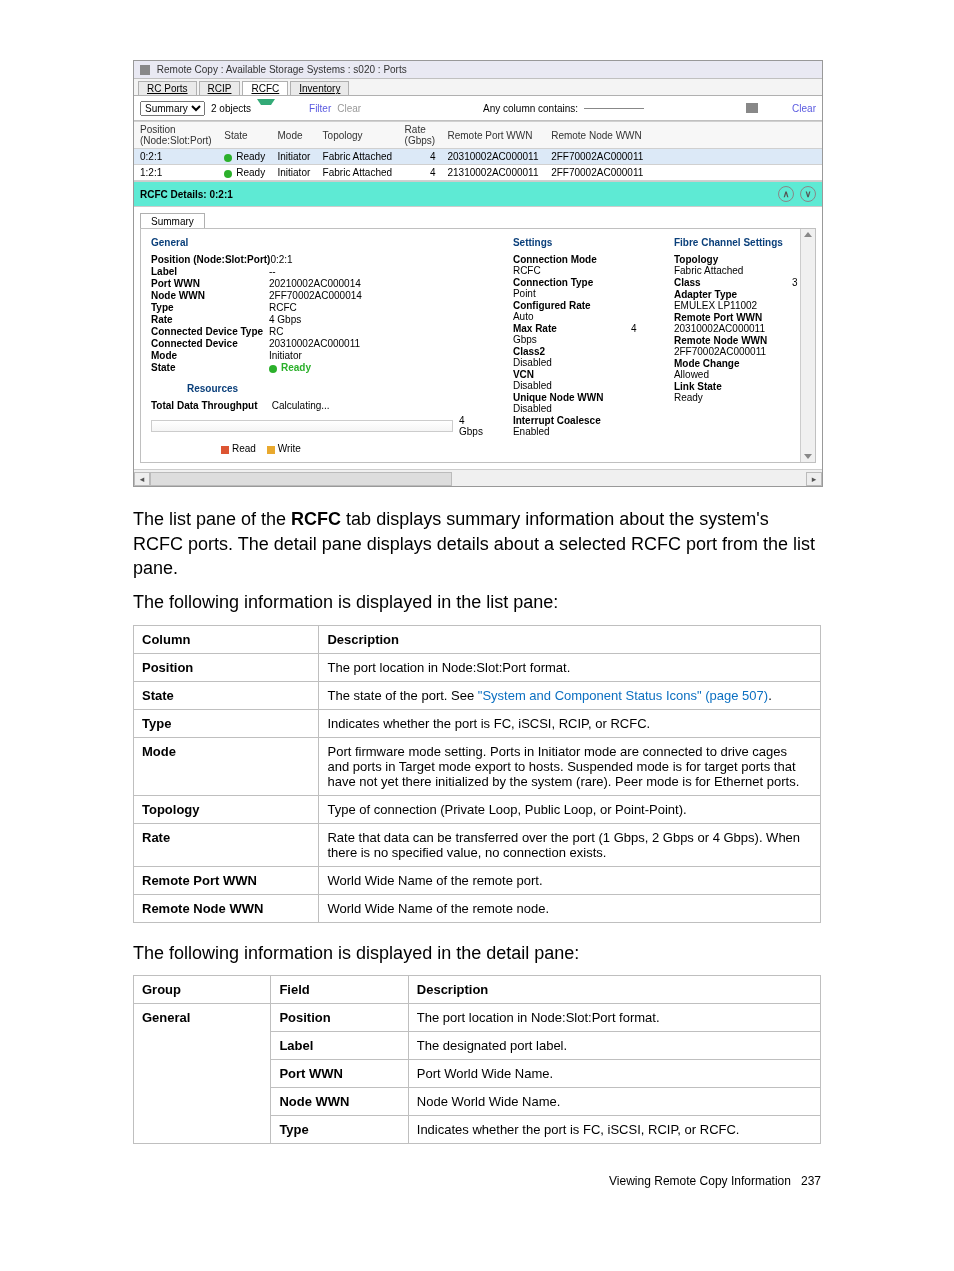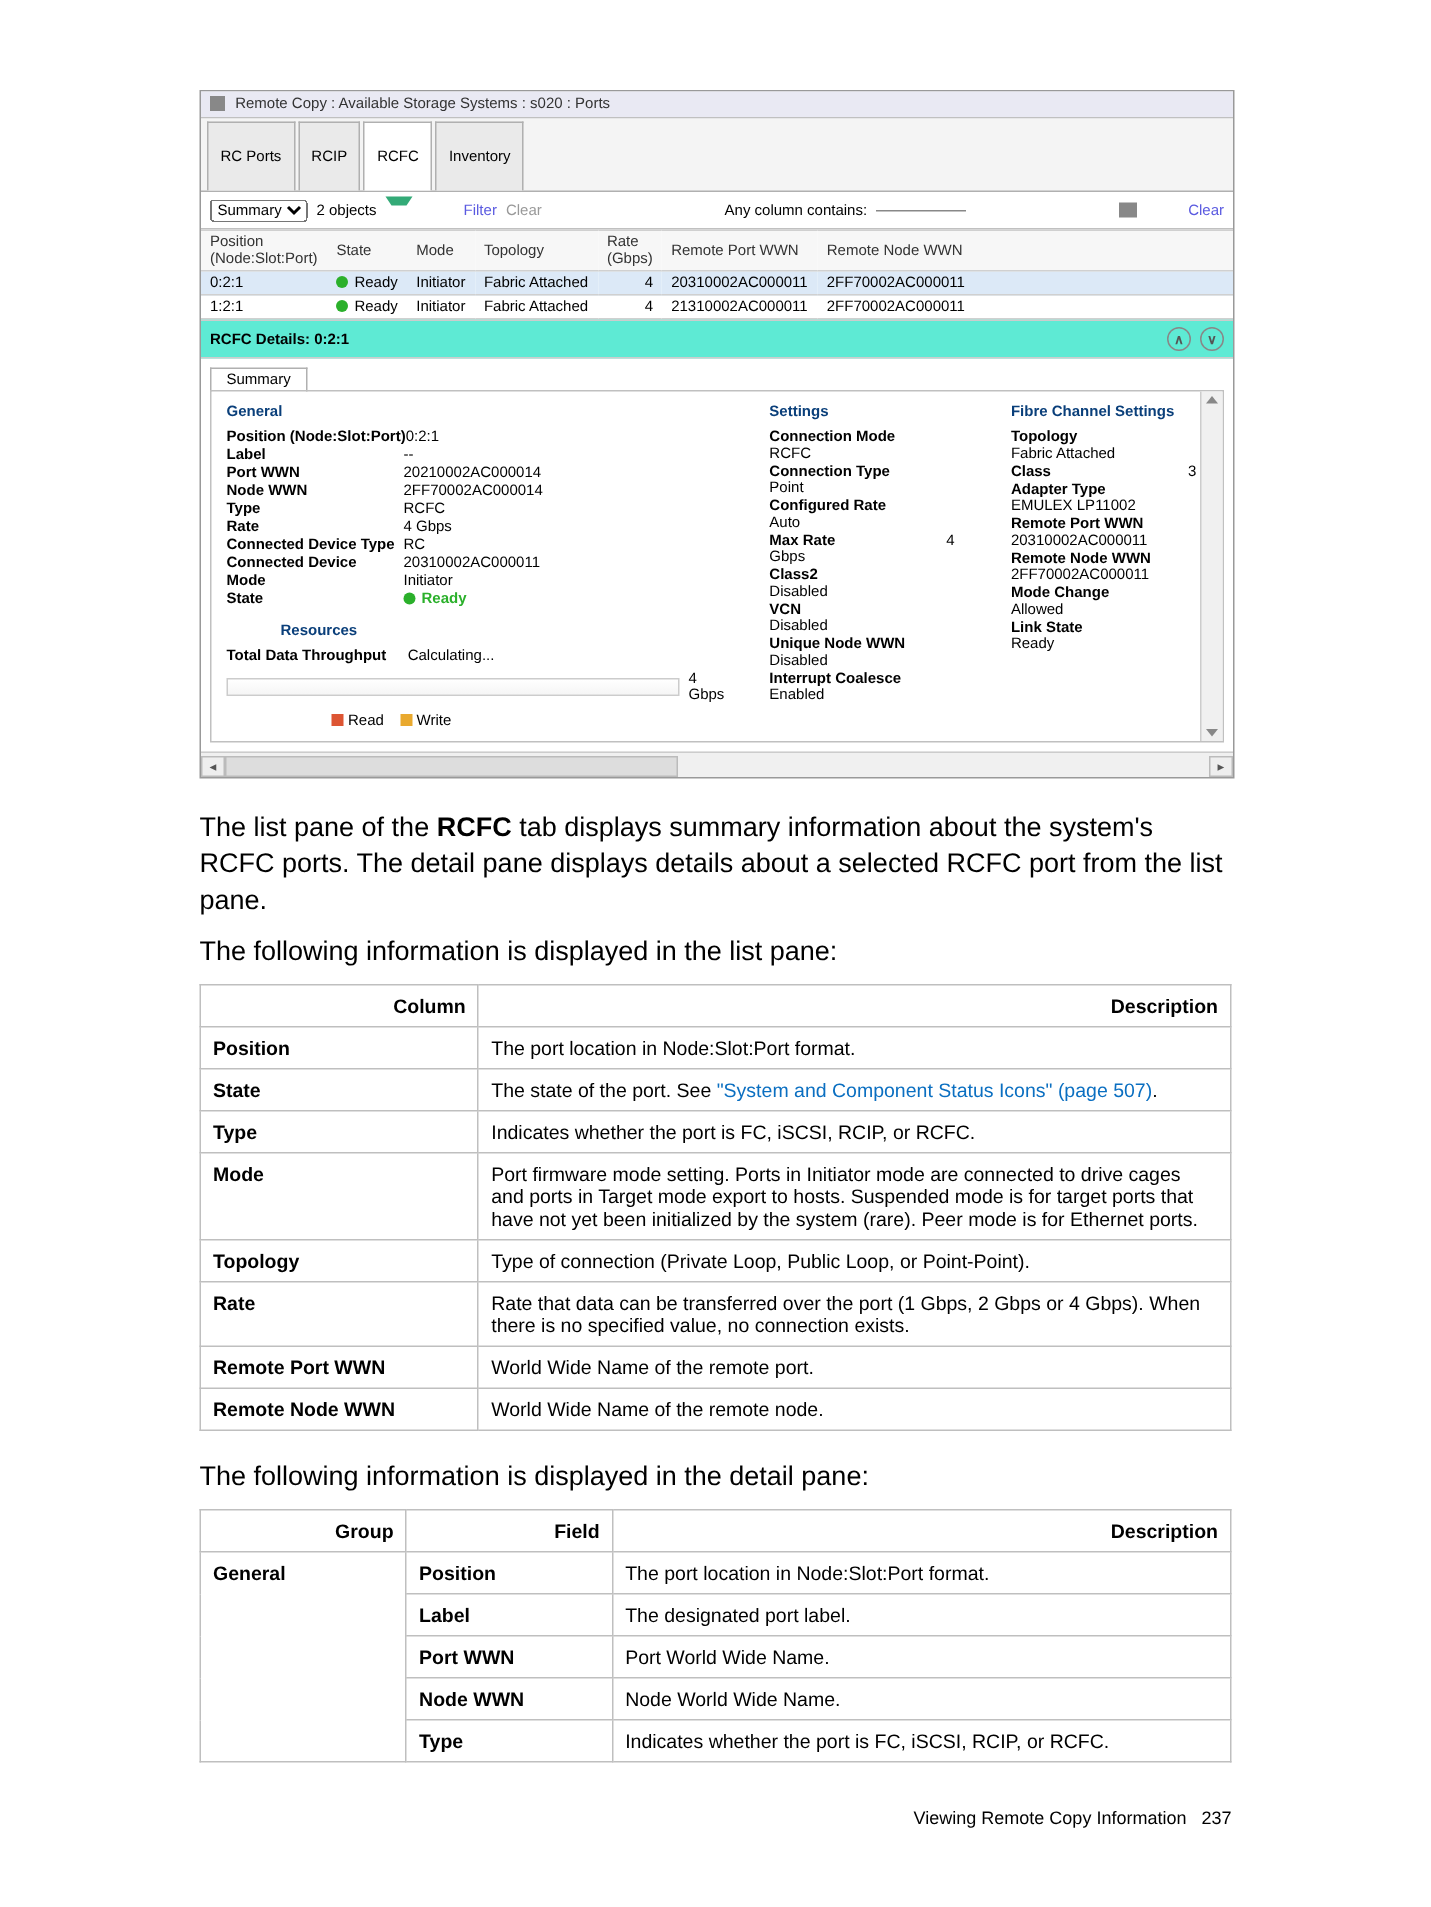--- a/index.html
+++ b/index.html
@@ -39,24 +39,25 @@
 .ss-tabs {
   display: flex;
   border-bottom: 1px solid #b0b0b0;
   background: #f4f4f4;
   padding-left: 4px;
   padding-top: 2px;
 }
 .ss-tabs .tab {
   border: 1px solid #b0b0b0;
   border-bottom: none;
-  padding: 17px 8px;
+  padding: 1px 8px;
   margin-right: 2px;
   background: #eaeaea;
   cursor: default;
+  text-decoration: underline;
 }
 .ss-tabs .tab.active {
   background: #fff;
   font-weight: normal;
 }
 .ss-toolbar {
   display: flex;
   align-items: center;
   padding: 3px 6px;
   gap: 6px;
@@ -237,21 +238,20 @@
 }
 .doc-table th, .doc-table td {
   border: 1px solid #bfbfbf;
   padding: 6px 8px;
   text-align: left;
   vertical-align: top;
 }
 .doc-table th {
   background: #fff;
   font-weight: bold;
-  text-align: right;
 }
 .doc-table .col-label {
   font-weight: bold;
 }
 .footer {
   text-align: right;
   font-size: 12px;
   margin-top: 30px;
 }
 </style>
@@ -424,21 +424,21 @@
           <tr>
             <td class="col-label">State</td>
             <td>The state of the port. See <a href="#">"System and Component Status Icons" (page 507)</a>.</td>
           </tr>
           <tr>
             <td class="col-label">Type</td>
             <td>Indicates whether the port is FC, iSCSI, RCIP, or RCFC.</td>
           </tr>
           <tr>
             <td class="col-label">Mode</td>
-            <td>Port firmware mode setting. Ports in Initiator mode are connected to drive cages and ports in Target mode export to hosts. Suspended mode is for target ports that have not yet been initialized by the system (rare). Peer mode is for Ethernet ports.</td>
+            <td>Port firmware mode setting. Ports in Initiator mode are connected to drive cages and ports in Target mode export to hosts. Suspended mode is for target ports that have not yet there initialized by the system (rare). Peer mode is for Ethernet ports.</td>
           </tr>
           <tr>
             <td class="col-label">Topology</td>
             <td>Type of connection (Private Loop, Public Loop, or Point-Point).</td>
           </tr>
           <tr>
             <td class="col-label">Rate</td>
             <td>Rate that data can be transferred over the port (1 Gbps, 2 Gbps or 4 Gbps). When there is no specified value, no connection exists.</td>
           </tr>
           <tr>

